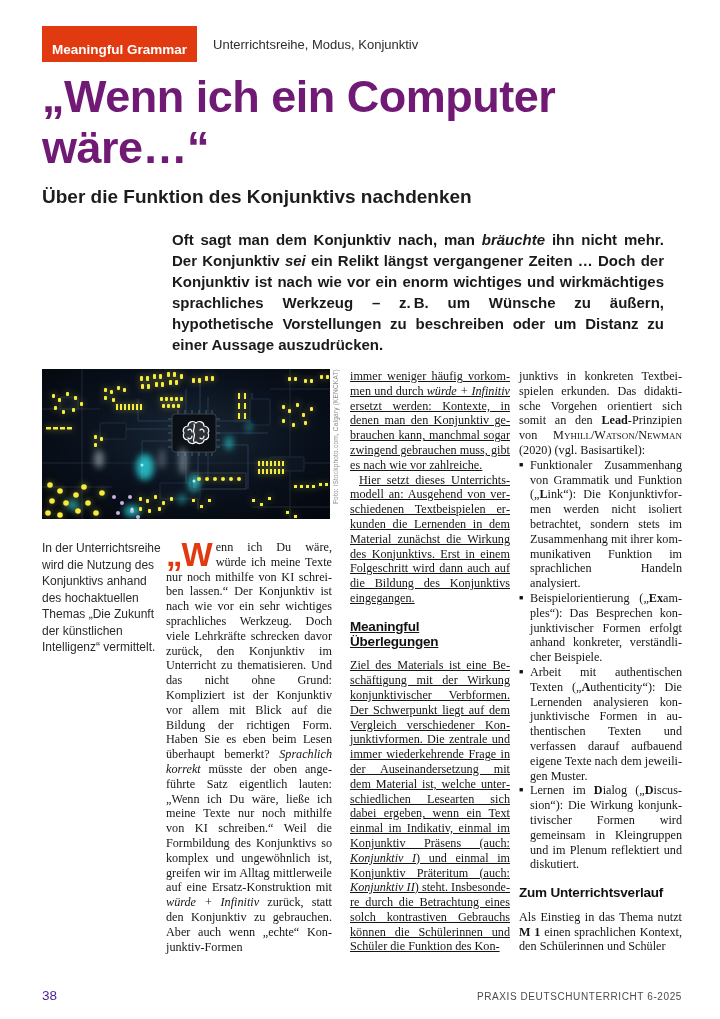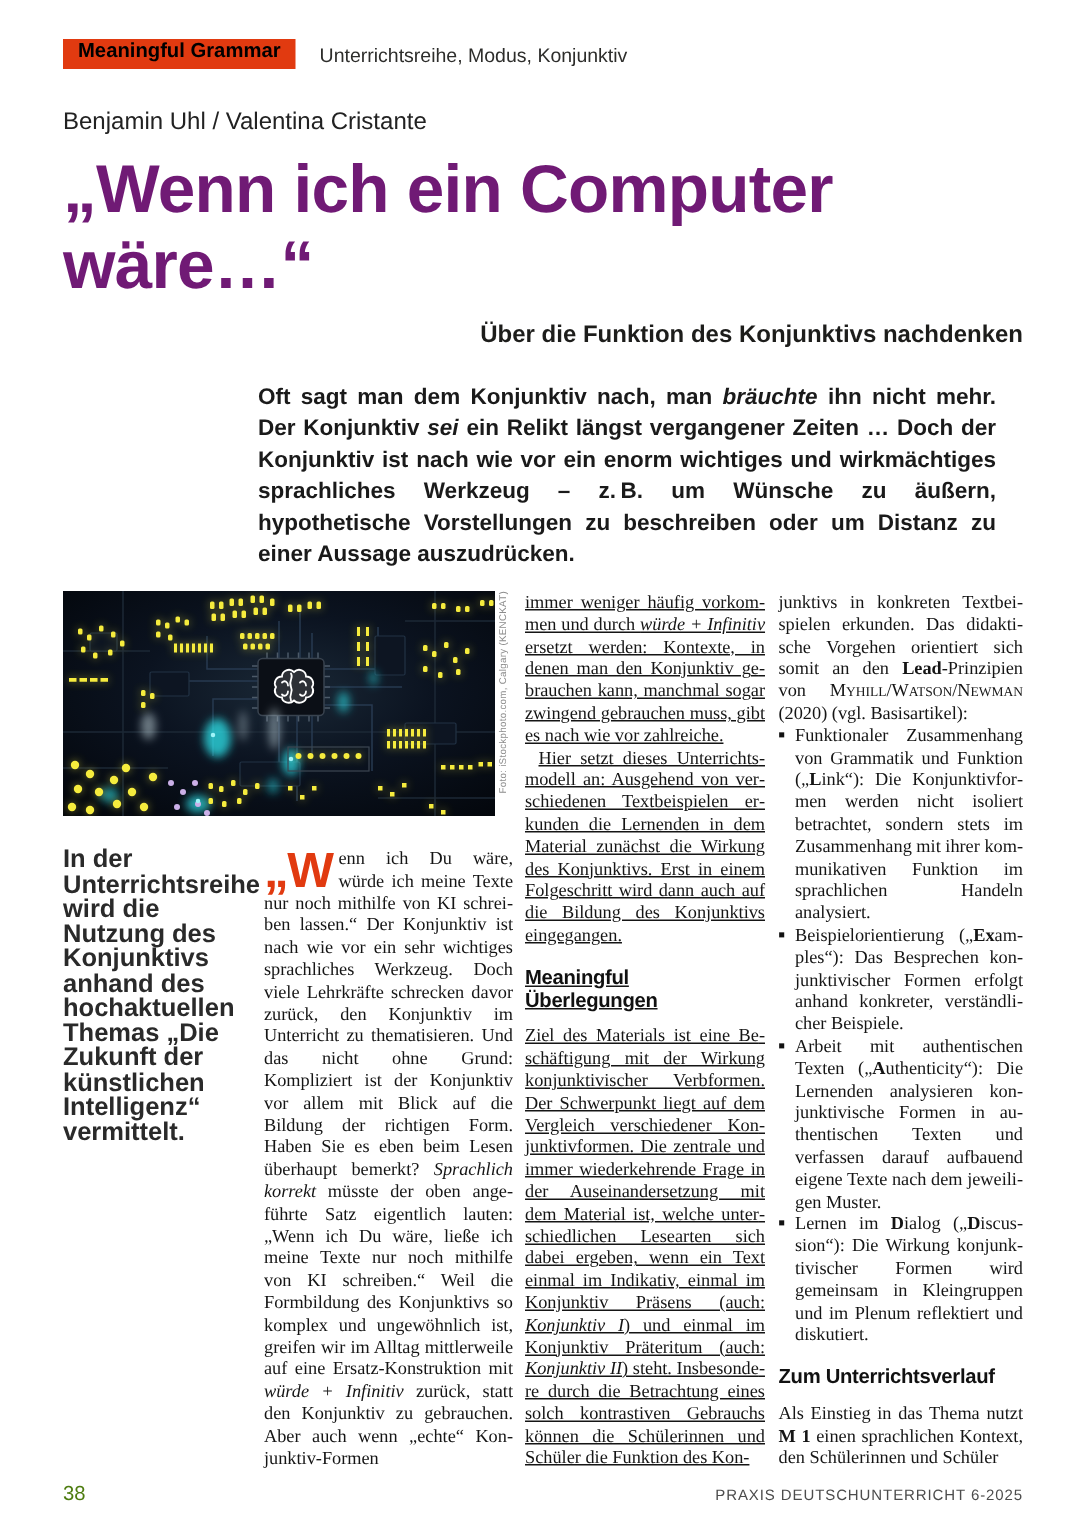--- a/index.html
+++ b/index.html
@@ -1,68 +1,67 @@
 <!DOCTYPE html>
 <html lang="de"><head>
 <meta charset="utf-8">
 <style>
   html,body{margin:0;padding:0;background:#ffffff;}
   .page{position:relative;width:720px;height:1019px;background:#fff;box-sizing:border-box;
         padding:26px 38px 16px 42px;overflow:hidden;color:#1d1d1b;
         font-family:"Liberation Sans",sans-serif;}
   
   .kicker{display:flex;align-items:center;gap:16px;}
-  .badge{background:#e13a10;color:#000000;font-weight:bold;font-size:13.5px;padding:0 10px 5px;white-space:nowrap;}
+  .badge{background:#e13a10;color:#ffffff;font-weight:bold;font-size:13.5px;padding:16px 10px 5px;white-space:nowrap;}
   .tagline{font-size:13px;color:#2d2d2b;}
   
   .author{margin-top:27px;font-size:16px;color:#222;}
   h1.title{margin:9px 0 0;color:#701a75;font-weight:bold;font-size:45px;line-height:51px;letter-spacing:-0.5px;}
-  .subtitle{margin-top:13px;font-size:16px;font-weight:bold;color:#1d1d1b;text-align:right;}
+  .subtitle{margin-top:13px;font-size:19px;font-weight:bold;color:#1d1d1b;}
   .intro{margin:21px 18px 0 130px;font-size:15px;font-weight:bold;line-height:21px;text-align:justify;color:#1a1a1a;}
   
   .columns{display:flex;margin-top:14px;align-items:flex-start;}
   .serif{font-family:"Liberation Serif",serif;font-size:12.2px;line-height:14.8px;text-align:justify;
          color:#151515;hyphens:auto;-webkit-hyphens:auto;}
   .serif p{margin:0;}
   .serif p.indent{text-indent:9px;}
   .colhead{font-family:"Liberation Sans",sans-serif;font-weight:bold;font-size:13.5px;letter-spacing:-0.2px;
            margin:14px 0 9px;color:#111;}
   .left-group{width:300px;flex:none;margin-right:8px;}
   .figure{display:flex;margin:0;}
   .photo{width:288px;height:150px;display:block;background:#05070c;}
   .creditwrap{height:150px;width:12px;position:relative;}
   .credit{position:absolute;top:0;left:2px;writing-mode:vertical-rl;transform:rotate(180deg);
           font-size:6.5px;letter-spacing:.2px;color:#8c8c8c;white-space:nowrap;}
   .below{display:flex;margin-top:21px;}
-  .caption{width:124px;margin-right:10px;font-size:17px;line-height:16.5px;font-weight:bold;color:#2a2a2a;}
+  .caption{width:124px;font-size:12px;line-height:16.5px;font-weight:normal;color:#2a2a2a;}
   .col2{width:166px;}
   .col3{width:160px;margin-right:9px;text-decoration:underline;}
   .col4{width:163px;}
   .dropcap{float:left;color:#e13a10;font-weight:bold;font-family:"Liberation Sans",sans-serif;
            font-size:33px;line-height:26px;padding:2px 4px 0 0;letter-spacing:-1px;}
   .bullets{margin:0;padding:0;list-style:none;}
   .bullets li{display:flex;}
   .bullets .marker{flex:none;width:11px;font-size:7px;line-height:15px;color:#111;}
   .bullets .btext{flex:1;}
   .sc{font-variant:small-caps;}
   .pgfooter{position:absolute;left:42px;right:38px;bottom:16px;display:flex;justify-content:space-between;align-items:baseline;}
-  .pageno{font-size:13.5px;color:#4d7c0f;}
+  .pageno{font-size:13.5px;color:#4c1d95;}
   .journal{font-size:10px;letter-spacing:.6px;color:#4c4c4c;}
 </style>
 </head>
 <body>
 
 <div class="page">
 
   <div class="kicker">
     <span class="badge">Meaningful Grammar</span>
     <span class="tagline">Unterrichtsreihe, Modus, Konjunktiv</span>
   </div>
 
-  <div class="author">Benjamin Uhl / Valentina Cristante</div>
 
   <h1 class="title">„Wenn ich ein Computer<br>wäre…“</h1>
 
   <div class="subtitle">Über die Funktion des Konjunktivs nachdenken</div>
 
   <p class="intro">Oft sagt man dem Konjunktiv nach, man <i>bräuchte</i> ihn nicht mehr. Der Konjunk­tiv <i>sei</i> ein Relikt längst vergangener Zeiten … Doch der Konjunktiv ist nach wie vor ein enorm wichtiges und wirkmächtiges sprachliches Werkzeug – z. B. um Wünsche zu äußern, hypothetische Vorstellungen zu beschreiben oder um Distanz zu einer Aussage auszudrücken.</p>
 
   <div class="columns">
 
     <div class="left-group">

